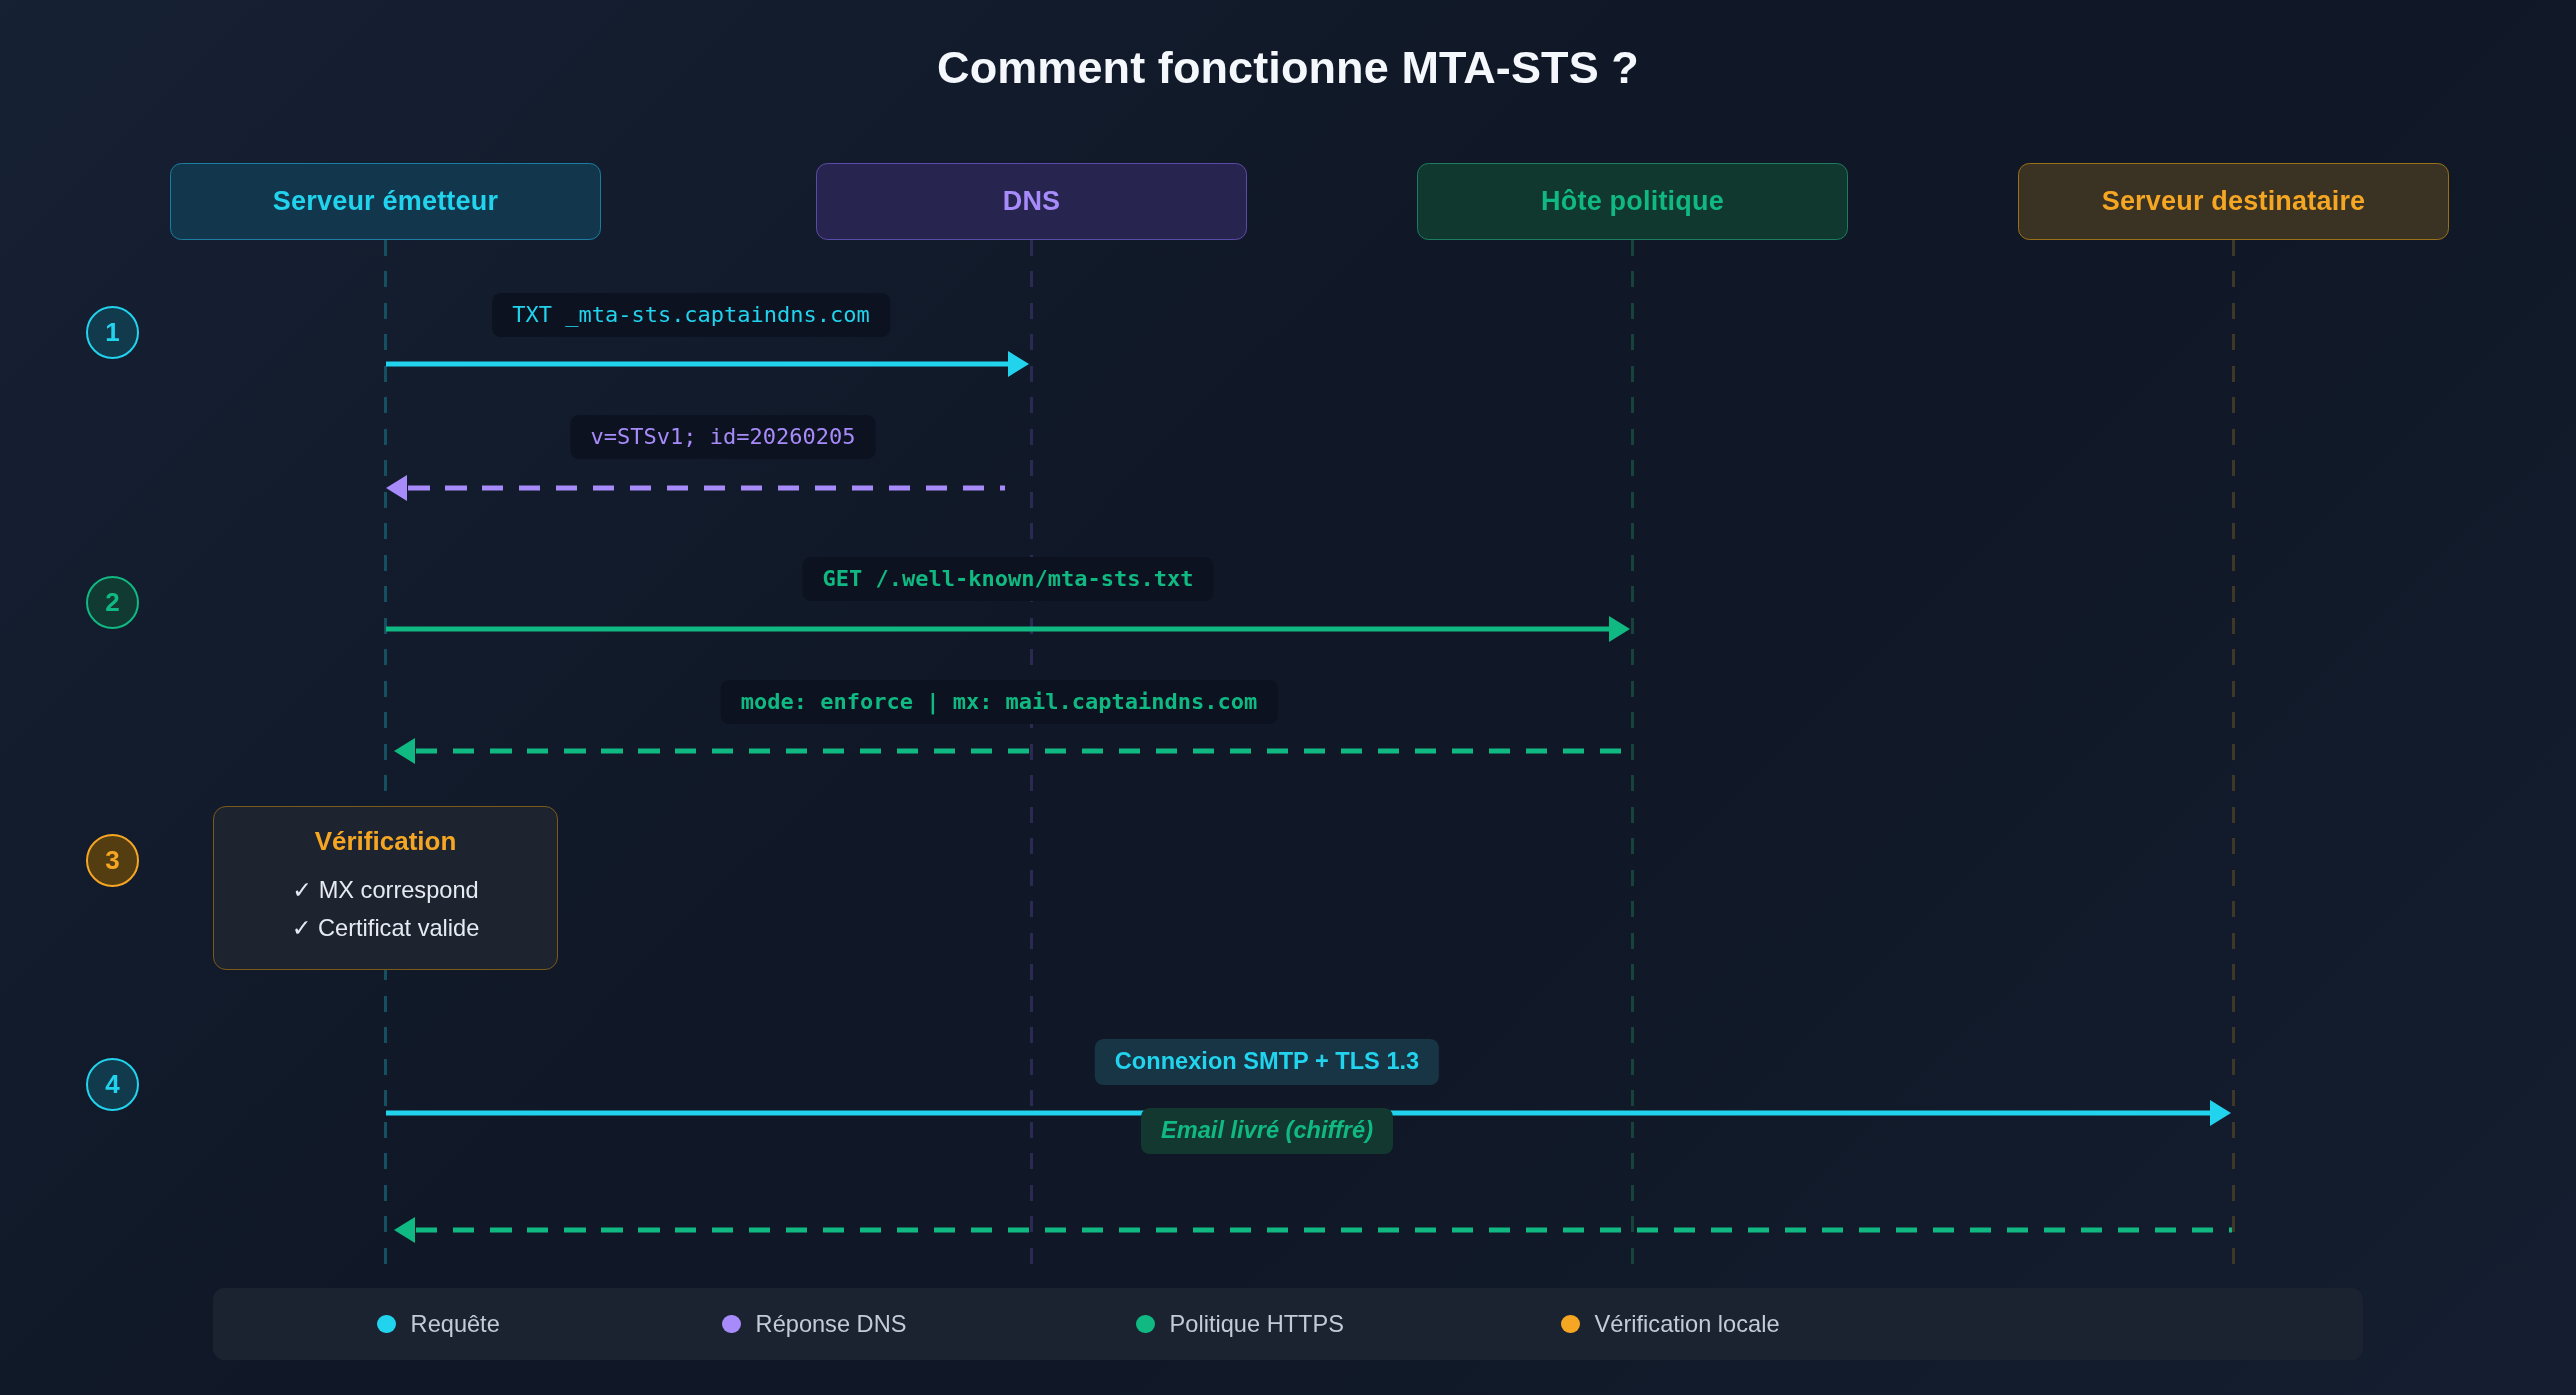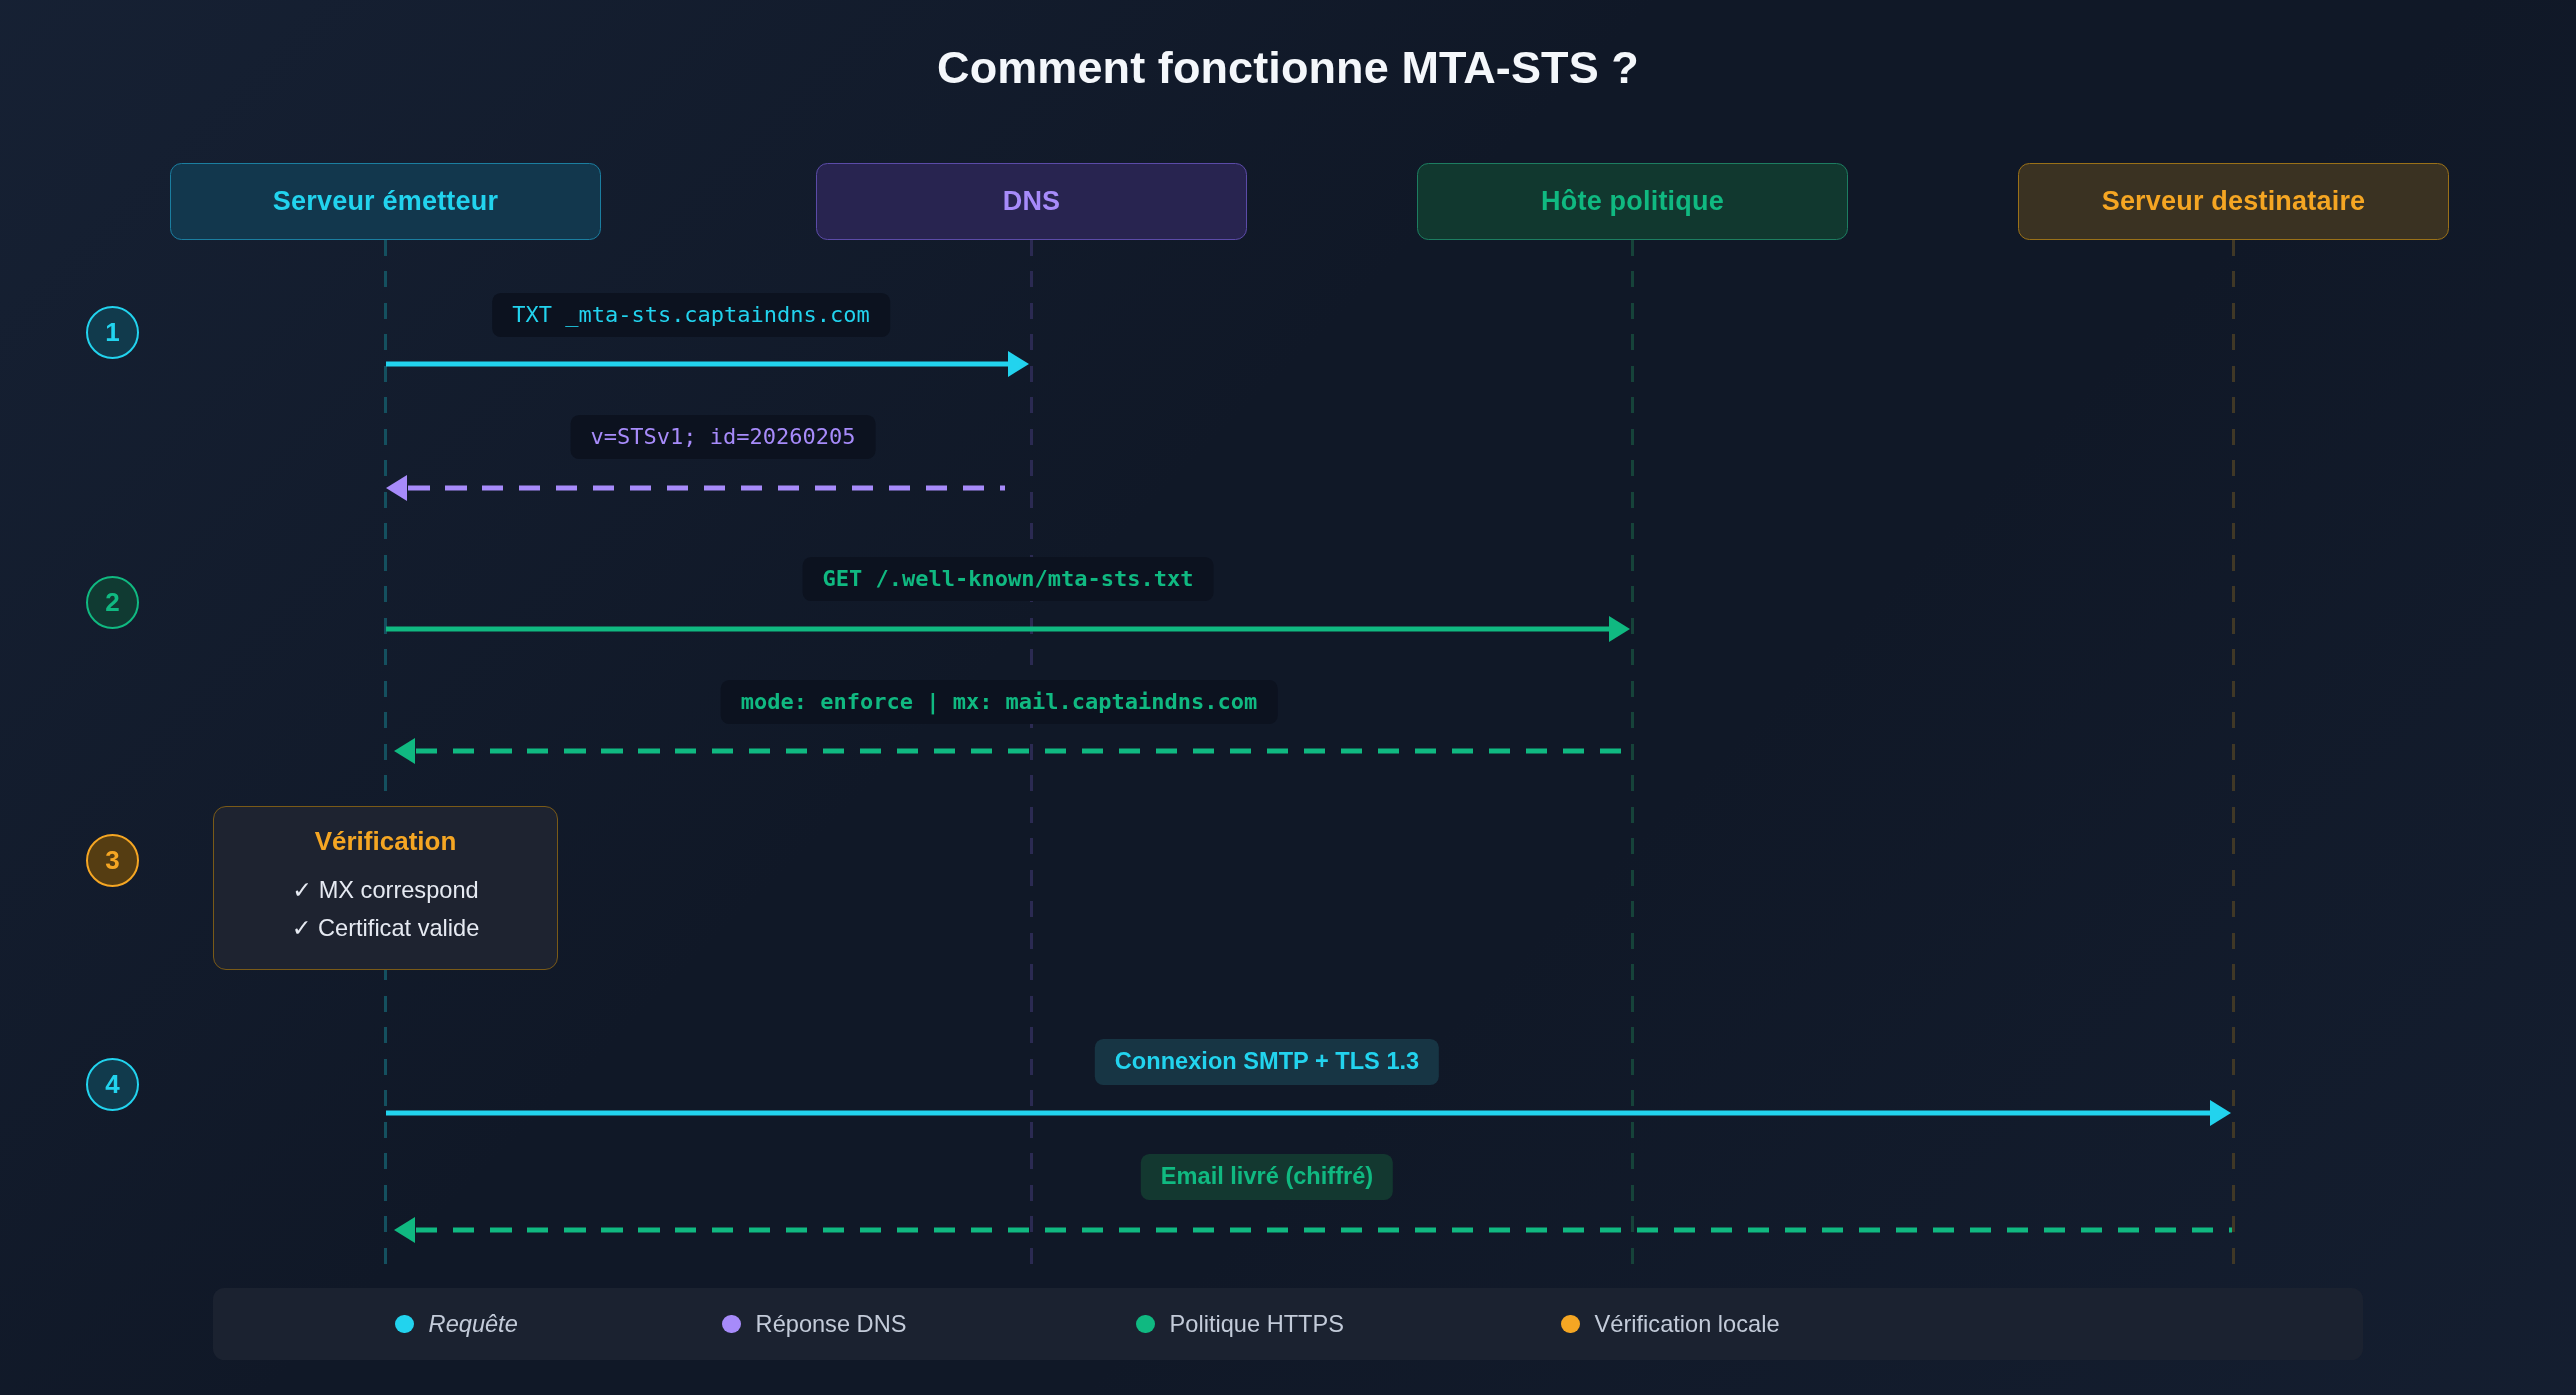--- a/index.html
+++ b/index.html
@@ -188,21 +188,21 @@
     align-items: center;
     font-size: 23.6px;
     color: #c3cbd9;
   }
   .legend-item .dot {
     width: 18.6px; height: 18.6px;
     border-radius: 50%;
     margin-right: 15px;
     flex: 0 0 auto;
   }
-  .lg-0 { position:absolute; left: 182px; font-style: italic; }
+  .lg-0 { position:absolute; left: 164px; }
   .lg-1 { position:absolute; left: 509px; }
   .lg-2 { position:absolute; left: 923px; }
   .lg-3 { position:absolute; left: 1348px; }
 </style>
 </head>
 <body>
 
 <div id="canvas">
 
   <div id="title">Comment fonctionne MTA-STS ?</div>
@@ -275,21 +275,21 @@
     <div class="note-item">✓ MX correspond</div>
     <div class="note-item">✓ Certificat valide</div>
   </div>
 
   <div class="msg-label msg-pill p-cyan" style="left:1267px; top:1039px;">Connexion SMTP + TLS 1.3</div>
   <div class="arrow to-right" style="left:386px; top:1113px; width:1845px;">
     <div class="shaft sh-solid-cyan" style="width:1824px;"></div>
     <div class="head hd-cyan" style="left:1824px;"></div>
   </div>
 
-  <div class="msg-label msg-pill p-green" style="left:1267px; top:1154px;">Email livré (chiffré)</div>
+  <div class="msg-label msg-pill p-green" style="left:1267px; top:1108px;font-style:italic;">Email livré (chiffré)</div>
   <div class="arrow to-left" style="left:394px; top:1230px; width:1838px;">
     <div class="head hd-green" style="left:0;"></div>
     <div class="shaft sh-dash-green" style="left:21.5px; width:1816px;"></div>
   </div>
 
   <div id="legend">
     <div class="legend-item lg-0">
       <span class="dot" style="background:#22d3ee;"></span>
       <span>Requête</span>
     </div>

